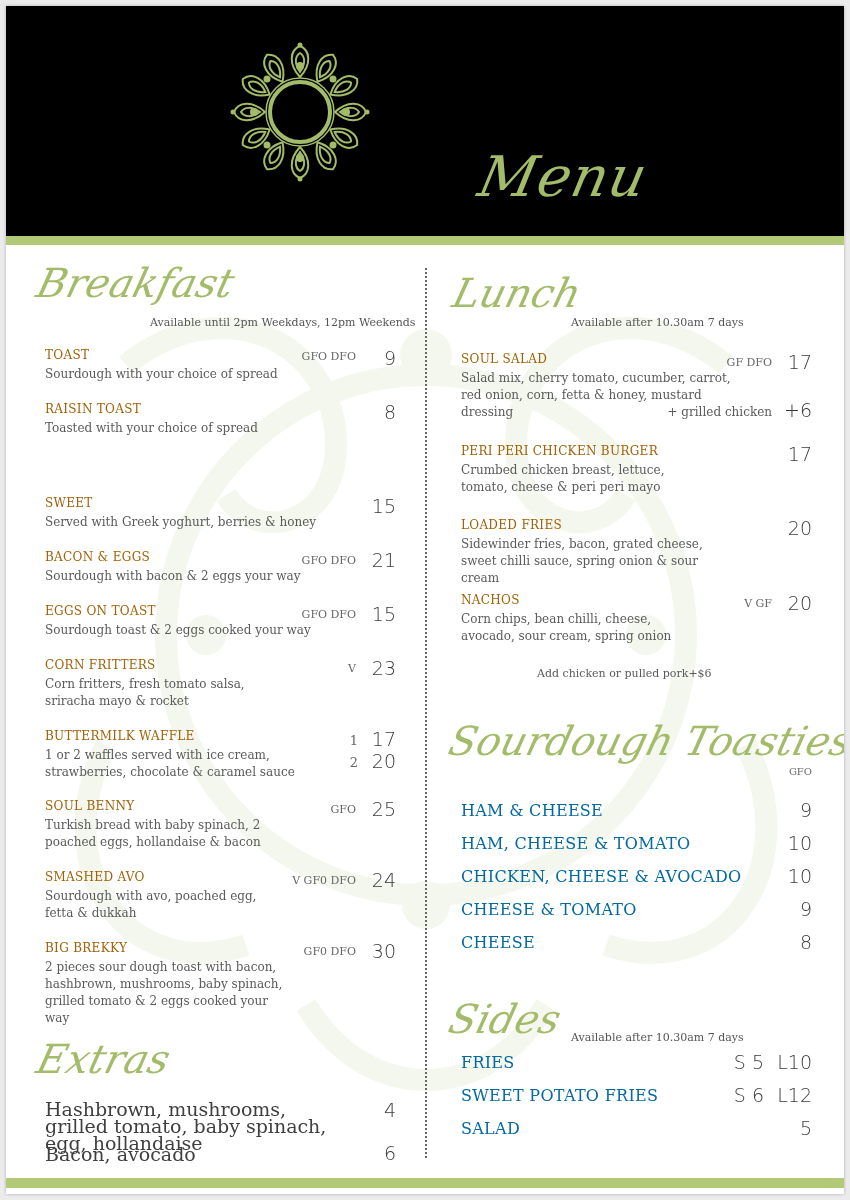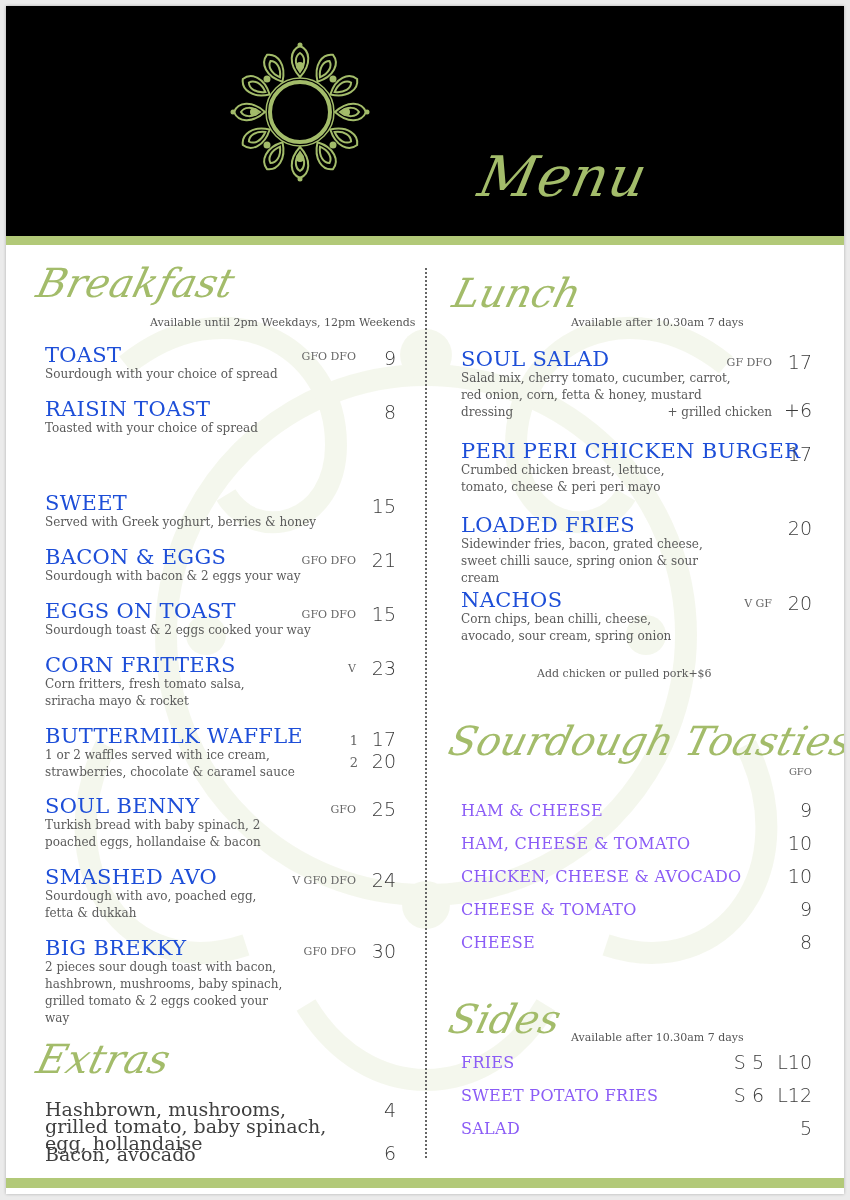--- a/index.html
+++ b/index.html
@@ -10,26 +10,26 @@
   .green-bar-bottom { position:absolute; left:0; top:1172px; width:838px; height:10px; background:#b2c978; }
   .logo { position:absolute; left:224px; top:36px; width:140px; height:140px; }
   .brand { position:absolute; left:388px; top:48px; font-family:"DejaVu Serif", serif; font-size:82px; color:#fff; font-weight:300; letter-spacing:1px; line-height:1; }
   .script { font-family:"DejaVu Serif", serif; font-style:italic; color:#a3bc6a; font-weight:300; }
   .menu-script { position:absolute; left:474px; top:138px; font-size:56px; letter-spacing:1px; transform:skewX(-12deg); }
   .bg-swirl { position:absolute; left:0; top:239px; width:838px; height:933px; opacity:0.6; }
   .divider { position:absolute; left:419px; top:262px; height:890px; border-left:2px dotted #666; }
   .section-title { position:absolute; font-size:40px; transform:skewX(-14deg); white-space:nowrap; }
   .avail { position:absolute; font-size:11px; color:#555; white-space:nowrap; }
   .item { position:absolute; }
-  .iname { font-size:21px; color:#1d4ed8; letter-spacing:0.3px; white-space:nowrap; line-height:22px; }
+  .iname { font-size:12px; color:#a16207; letter-spacing:0.3px; white-space:nowrap; line-height:22px; }
   .idesc { font-size:12px; color:#5a5a5a; line-height:17px; }
   .tags { position:absolute; font-size:11px; color:#666; white-space:nowrap; text-align:center; }
   .price { position:absolute; font-size:19px; color:#3a3a3a; text-align:right; white-space:nowrap; font-family:"DejaVu Sans", sans-serif; font-weight:300; }
   .note { position:absolute; font-size:11px; color:#5a5a5a; white-space:nowrap; }
-  .row-name { position:absolute; font-size:16px; color:#8b5cf6; white-space:nowrap; letter-spacing:0.3px; }
+  .row-name { position:absolute; font-size:16px; color:#0369a1; white-space:nowrap; letter-spacing:0.3px; }
   .extra-text { position:absolute; font-size:19px; color:#3f3f3f; line-height:17px; }
 </style>
 </head>
 <body>
 
 <div class="page">
 
   <div class="header">
     <svg class="logo" viewBox="0 0 140 140">
       <g fill="none" stroke="#a3bc6a">

